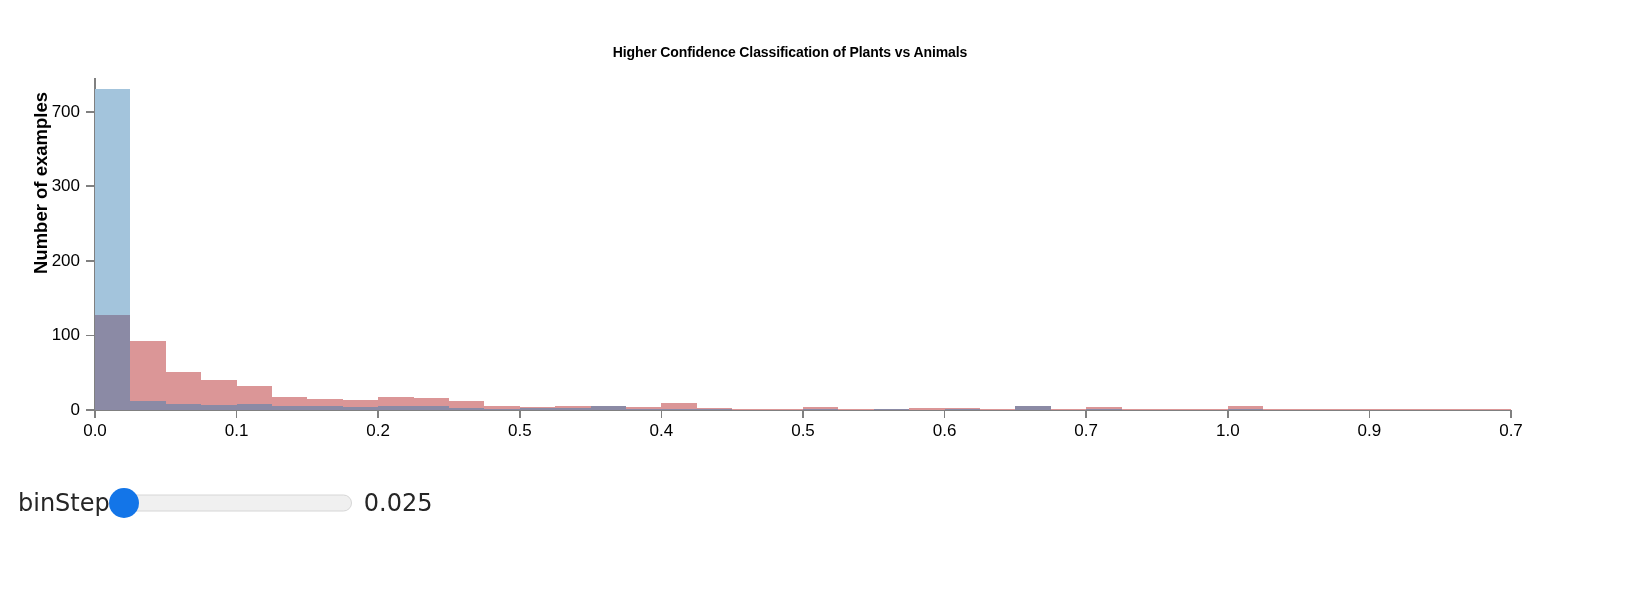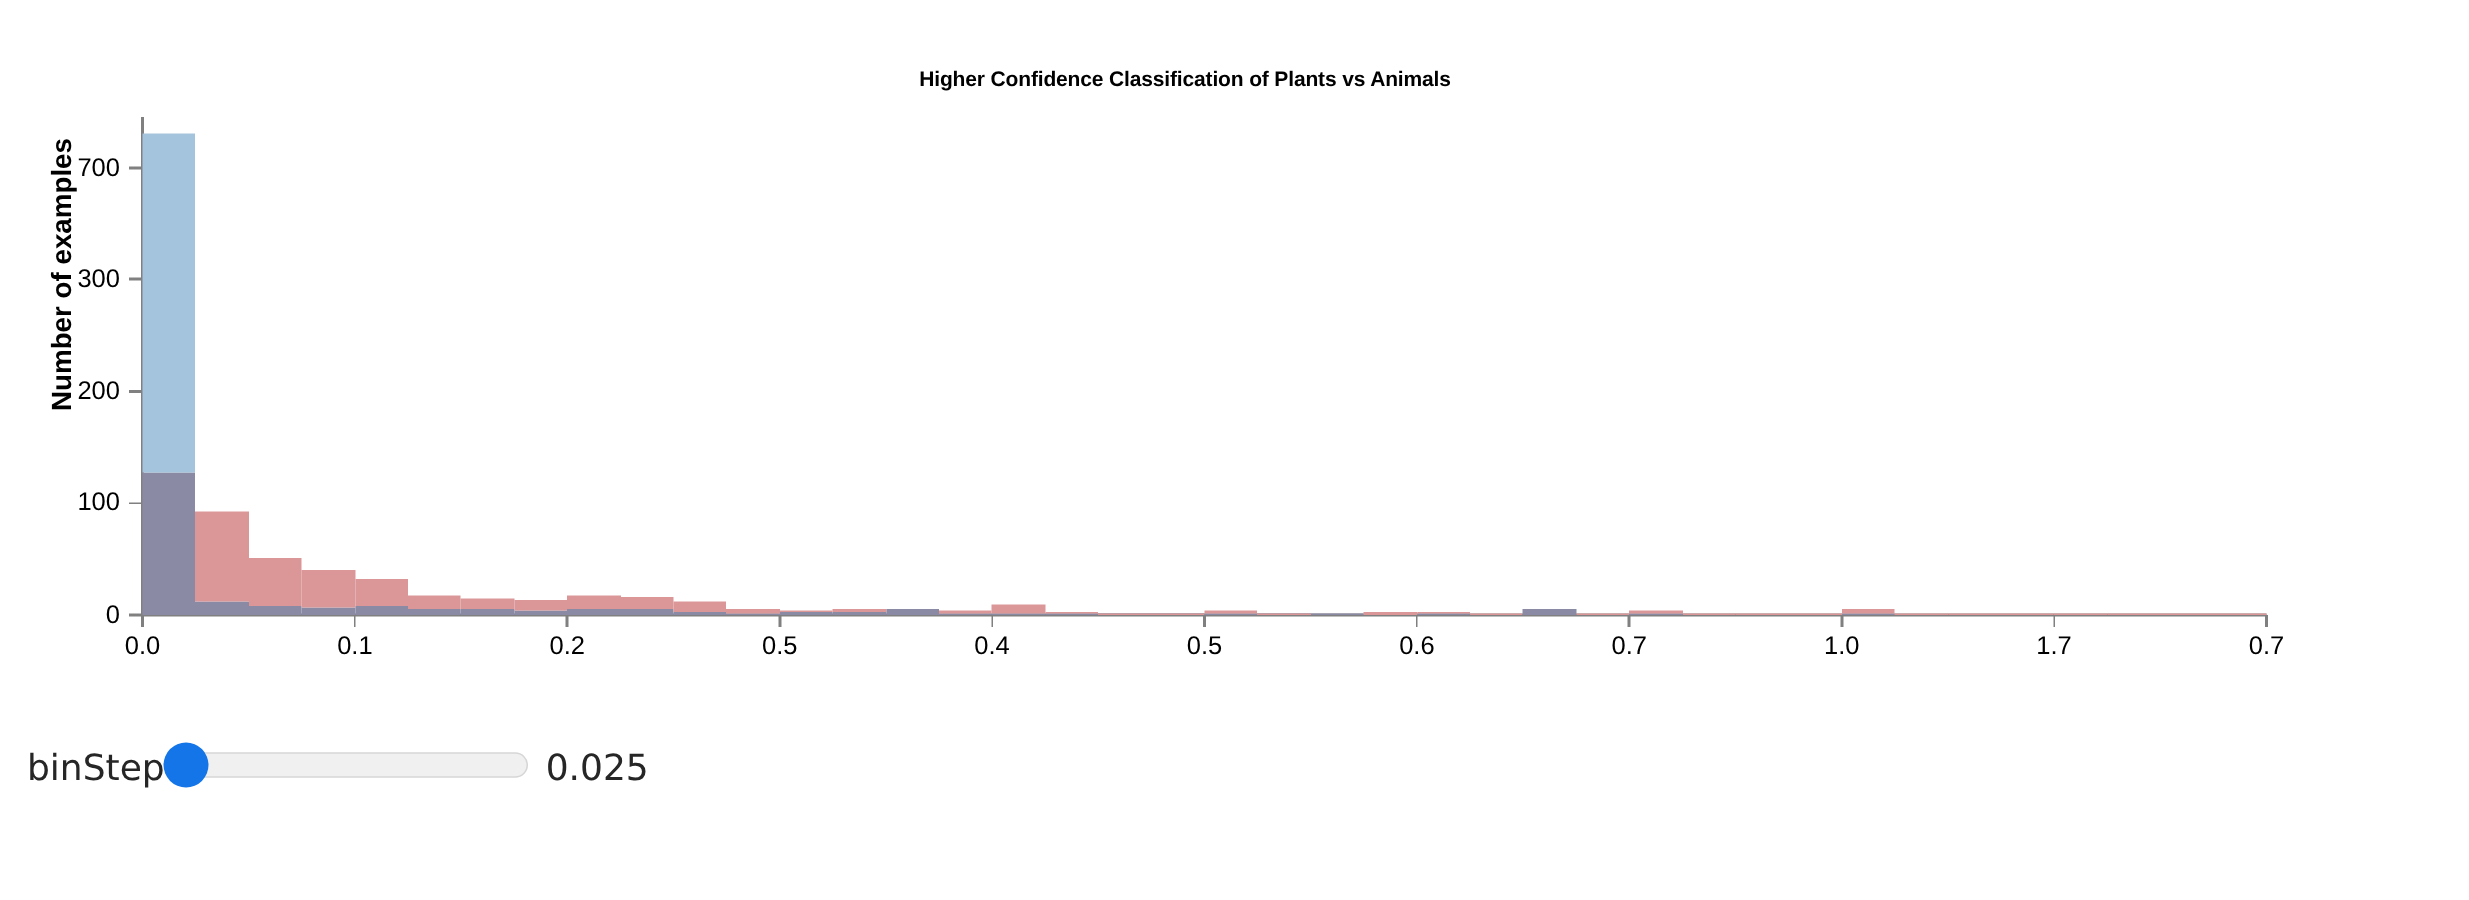--- a/index.html
+++ b/index.html
@@ -135,23 +135,23 @@
     text-align: center;
     font-size: 18.5px;
     font-weight: bold;
     color: #000000;
   }
 
   
   #slider-row {
     position: absolute;
     left: 18px;
-    top: 500px;
+    top: 480px;
     display: flex;
-    align-items: flex-start;
+    align-items: center;
     height: 46px;
   }
   #slider-label {
     font-size: 24px;
     color: #262626;
     line-height: 1;
     font-family: "DejaVu Sans", sans-serif;
   }
   #slider-track-wrap {
     position: relative;
@@ -227,21 +227,21 @@
       <div class="xtick-label" style="left: 661.4px;">0.4</div>
       <div class="xtick-mark" style="left: 802.1px;"></div>
       <div class="xtick-label" style="left: 803px;">0.5</div>
       <div class="xtick-mark" style="left: 943.7px;"></div>
       <div class="xtick-label" style="left: 944.6px;">0.6</div>
       <div class="xtick-mark" style="left: 1085.3px;"></div>
       <div class="xtick-label" style="left: 1086.2px;">0.7</div>
       <div class="xtick-mark" style="left: 1226.9px;"></div>
       <div class="xtick-label" style="left: 1227.8px;">1.0</div>
       <div class="xtick-mark" style="left: 1368.5px;"></div>
-      <div class="xtick-label" style="left: 1369.4px;">1.7</div>
+      <div class="xtick-label" style="left: 1369.4px;">0.9</div>
       <div class="xtick-mark" style="left: 1510.1px;"></div>
       <div class="xtick-label" style="left: 1511px;">0.7</div>
     </div>
 
   <div id="plot-area">
     <div id="bars">
         <div class="bar-col" style="left: 0px; width: 35.4px; height: 320.545px;">
           <div class="seg" style="height: 95.4182px; background: rgb(139, 138, 165);"></div>
           <div class="seg" style="height: 225.127px; bottom: 95.4182px; background: rgb(163, 196, 220);"></div>
         </div>

